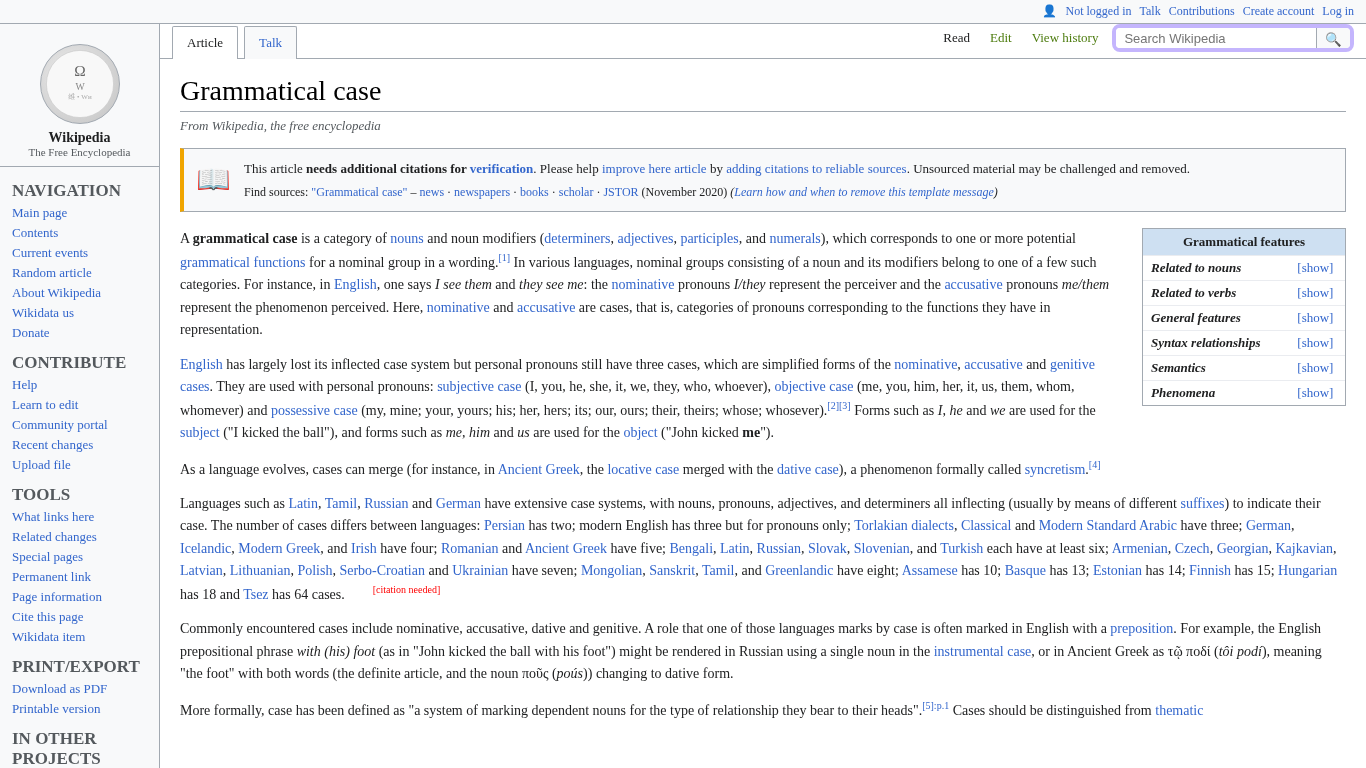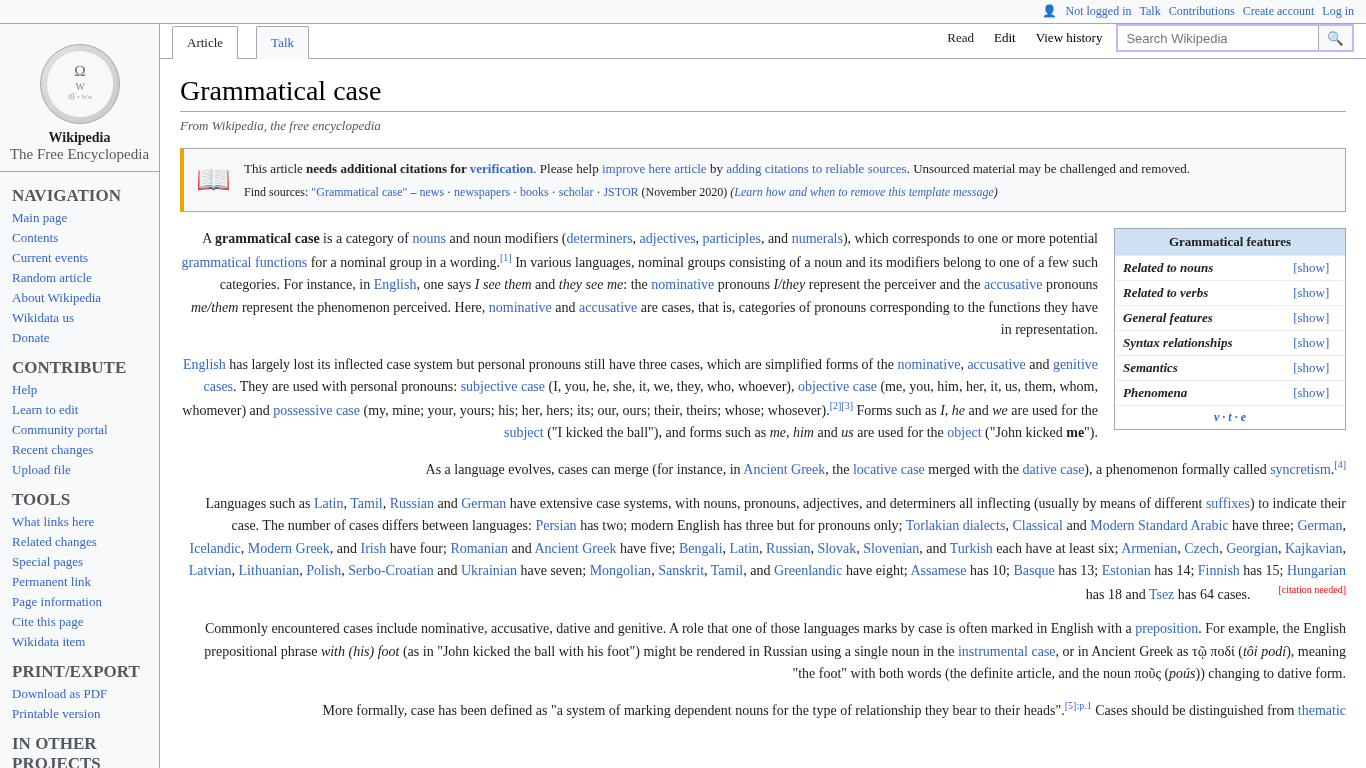--- a/index.html
+++ b/index.html
@@ -44,21 +44,21 @@
       background: radial-gradient(circle at 40% 40%, #f0f0f0, #c0c0c0);
       margin: 0 auto 6px;
       display: flex;
       align-items: center;
       justify-content: center;
       border: 1px solid #a2a9b1;
       overflow: hidden;
     }
     #logo .logo-circle svg { width: 70px; height: 70px; }
     #logo .logo-title { font-family: 'Linux Libertine', Georgia, serif; font-size: 14px; font-weight: bold; color: #202122; }
-    #logo .logo-subtitle { font-size: 15px; color: #54595d; }
+    #logo .logo-subtitle { font-size: 11px; color: #54595d; }
 
     .sidebar-section { margin-bottom: 4px; }
     .sidebar-section-title {
       font-size: 17px;
       font-weight: bold;
       color: #54595d;
       text-transform: uppercase;
       padding: 6px 12px 2px;
     }
     .sidebar-link {
@@ -71,21 +71,21 @@
     
     #content-wrap { flex: 1; display: flex; flex-direction: column; }
 
     
     #page-tabs {
       display: flex;
       align-items: center;
       border-bottom: 1px solid #a2a9b1;
       padding: 0 12px;
       background: #fff;
-      gap: 16px;
+      gap: 4px;
     }
     .tab {
       padding: 8px 14px;
       font-size: 13px;
       cursor: pointer;
       border: 1px solid transparent;
       border-bottom: none;
       margin-right: 2px;
       color: #3366cc;
       background: #f8f9fa;
@@ -103,29 +103,29 @@
     .tab-spacer { flex: 1; }
     .tab-actions {
       display: flex;
       align-items: center;
       gap: 0;
       padding-bottom: 6px;
     }
     .tab-action {
       padding: 6px 10px;
       font-size: 13px;
-      color: #000000;
+      color: #4d7c0f;
       cursor: pointer;
     }
     .tab-action.active { color: #202122; font-weight: normal; }
     #search-box {
       display: flex;
       align-items: center;
-      border: 2px solid #c4b5fd;
-      border-radius: 0;
+      border: 4px solid #c4b5fd;
+      border-radius: 8px;
       overflow: hidden;
       height: 28px;
       margin-left: 4px;
       background: #fff;
     }
     #search-input {
       border: none;
       outline: none;
       padding: 4px 8px;
       font-size: 13px;
@@ -186,30 +186,29 @@
     #citation-box .citation-text { flex: 1; }
     #citation-box .citation-text b { font-weight: bold; }
     #citation-box .citation-links { margin-top: 4px; font-size: 12px; }
 
     
     .body-text {
       font-size: 14px;
       line-height: 1.6;
       margin-bottom: 12px;
       color: #202122;
-      text-align: right;
     }
     .body-text b { font-weight: bold; }
     .body-text i { font-style: italic; }
 
     
     #article-body { position: relative; }
     #grammatical-features-box {
       float: right;
-      width: 232px;
+      width: 204px;
       border: 1px solid #a2a9b1;
       margin-left: 16px;
       margin-bottom: 26px;
       font-size: 13px;
     }
     #grammatical-features-box .box-title {
       background: #cee0f2;
       text-align: center;
       font-weight: bold;
       padding: 5px 8px;
@@ -378,27 +377,20 @@
               <td><a href="#">[show]</a></td>
             </tr>
             <tr>
               <td>Semantics</td>
               <td><a href="#">[show]</a></td>
             </tr>
             <tr>
               <td>Phenomena</td>
               <td><a href="#">[show]</a></td>
             </tr>
-            <tr>
-              <td colspan="2" class="vte-row">
-                <a href="#">v</a> ·
-                <a href="#">t</a> ·
-                <a href="#">e</a>
-              </td>
-            </tr>
           </tbody>
             </table>
         </div>
 
         <p class="body-text">
           A <b>grammatical case</b> is a category of <a href="#">nouns</a> and noun modifiers (<a href="#">determiners</a>, <a href="#">adjectives</a>, <a href="#">participles</a>, and <a href="#">numerals</a>), which corresponds to one or more potential <a href="#">grammatical functions</a> for a nominal group in a wording.<sup>[1]</sup> In various languages, nominal groups consisting of a noun and its modifiers belong to one of a few such categories. For instance, in <a href="#">English</a>, one says <i>I see them</i> and <i>they see me</i>: the <a href="#">nominative</a> pronouns <i>I/they</i> represent the perceiver and the <a href="#">accusative</a> pronouns <i>me/them</i> represent the phenomenon perceived. Here, <a href="#">nominative</a> and <a href="#">accusative</a> are cases, that is, categories of pronouns corresponding to the functions they have in representation.
         </p>
 
         <p class="body-text">
           <a href="#">English</a> has largely lost its inflected case system but personal pronouns still have three cases, which are simplified forms of the <a href="#">nominative</a>, <a href="#">accusative</a> and <a href="#">genitive cases</a>. They are used with personal pronouns: <a href="#">subjective case</a> (I, you, he, she, it, we, they, who, whoever), <a href="#">objective case</a> (me, you, him, her, it, us, them, whom, whomever) and <a href="#">possessive case</a> (my, mine; your, yours; his; her, hers; its; our, ours; their, theirs; whose; whosever).<sup>[2][3]</sup> Forms such as <i>I</i>, <i>he</i> and <i>we</i> are used for the <a href="#">subject</a> ("I kicked the ball"), and forms such as <i>me</i>, <i>him</i> and <i>us</i> are used for the <a href="#">object</a> ("John kicked <b>me</b>").

